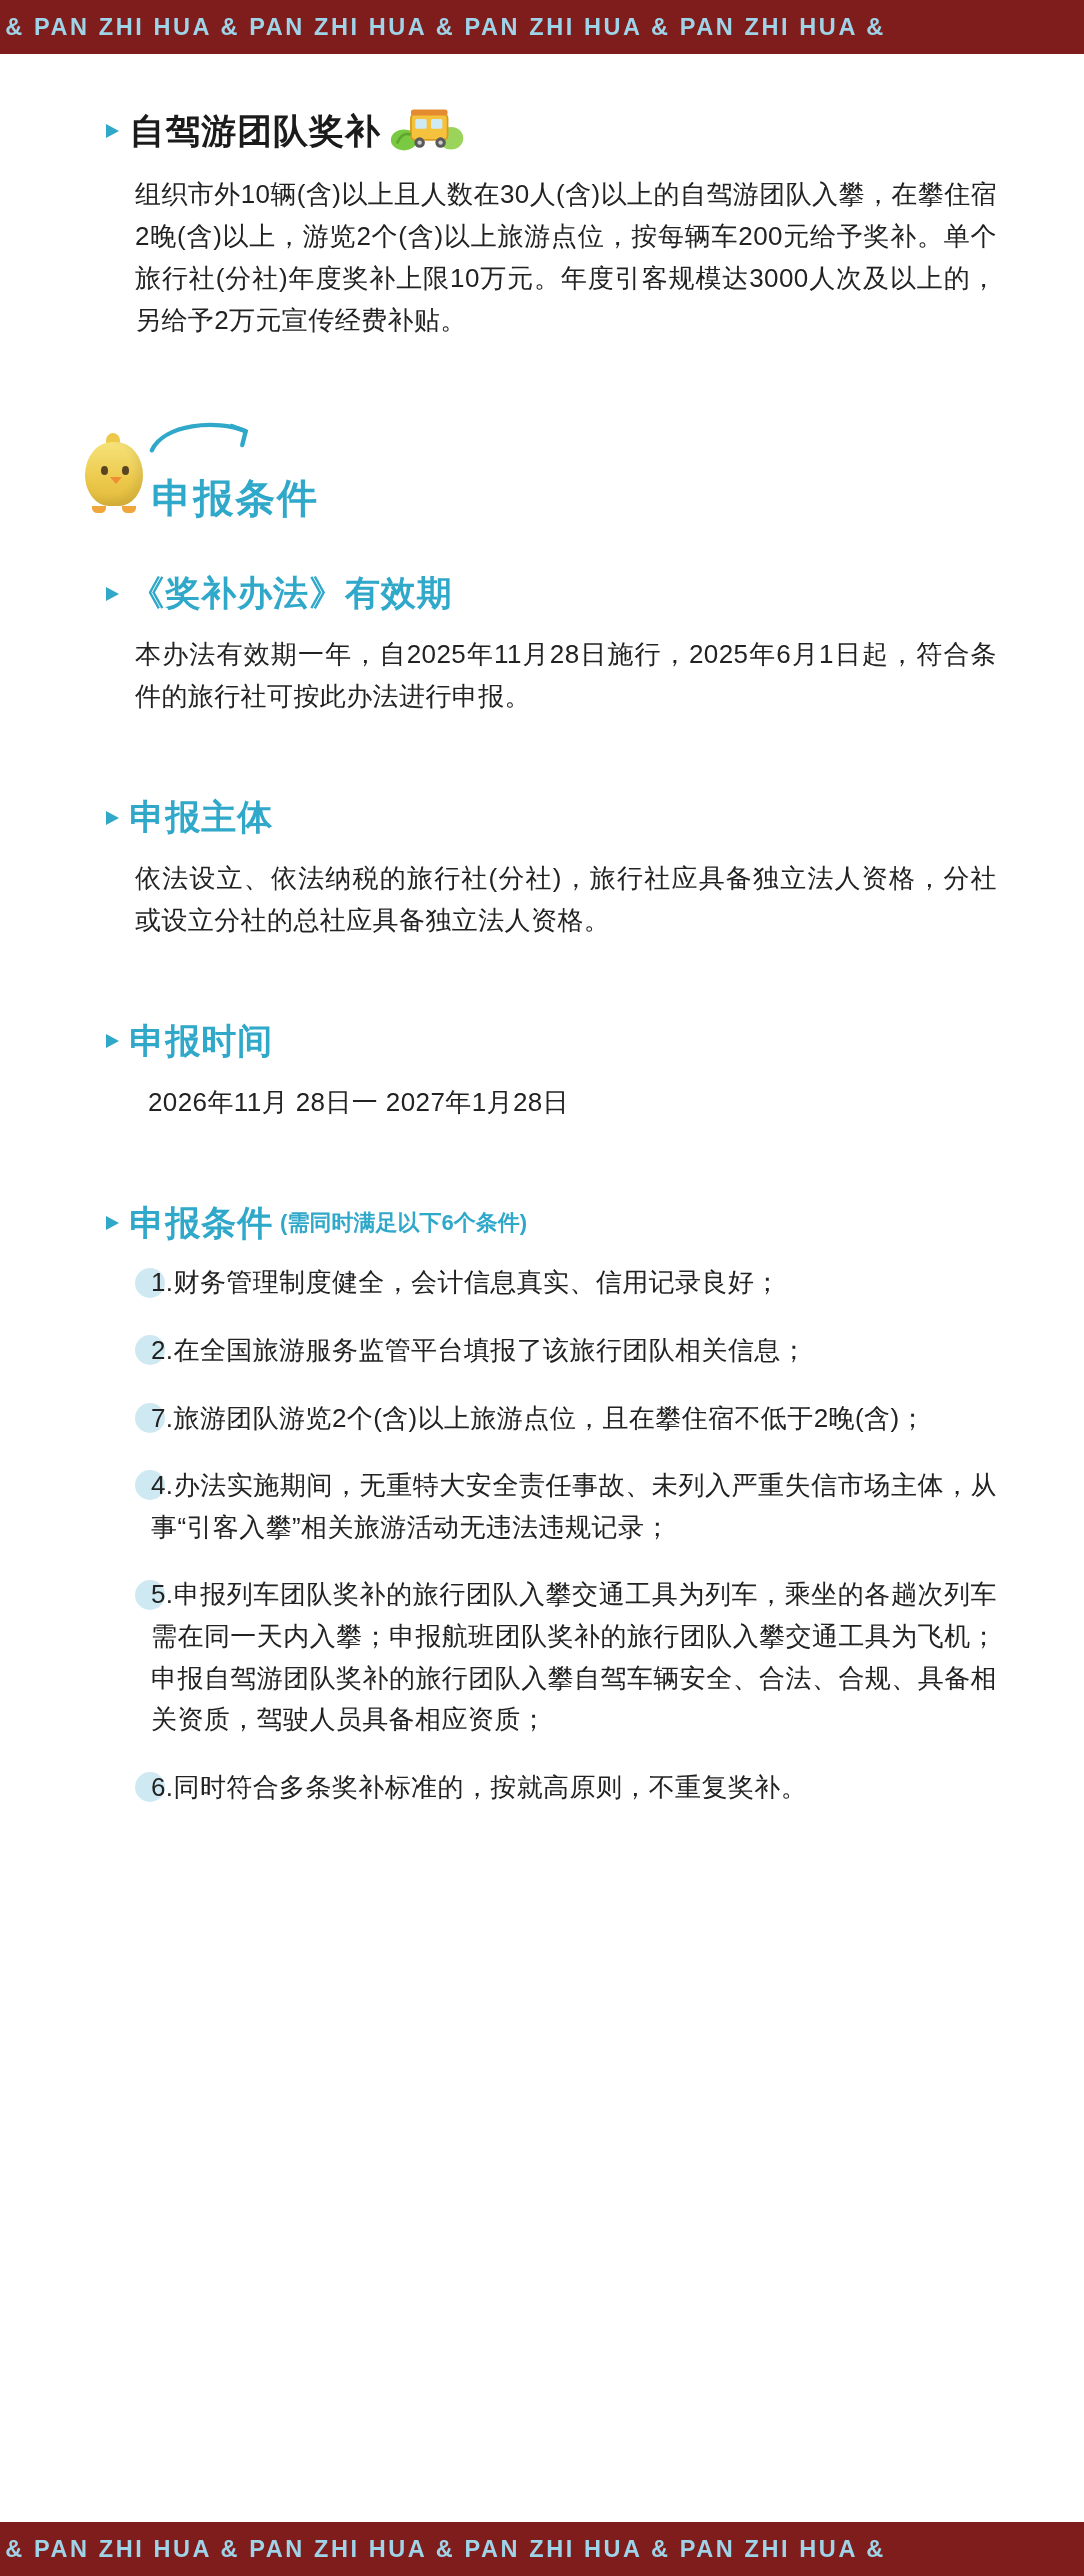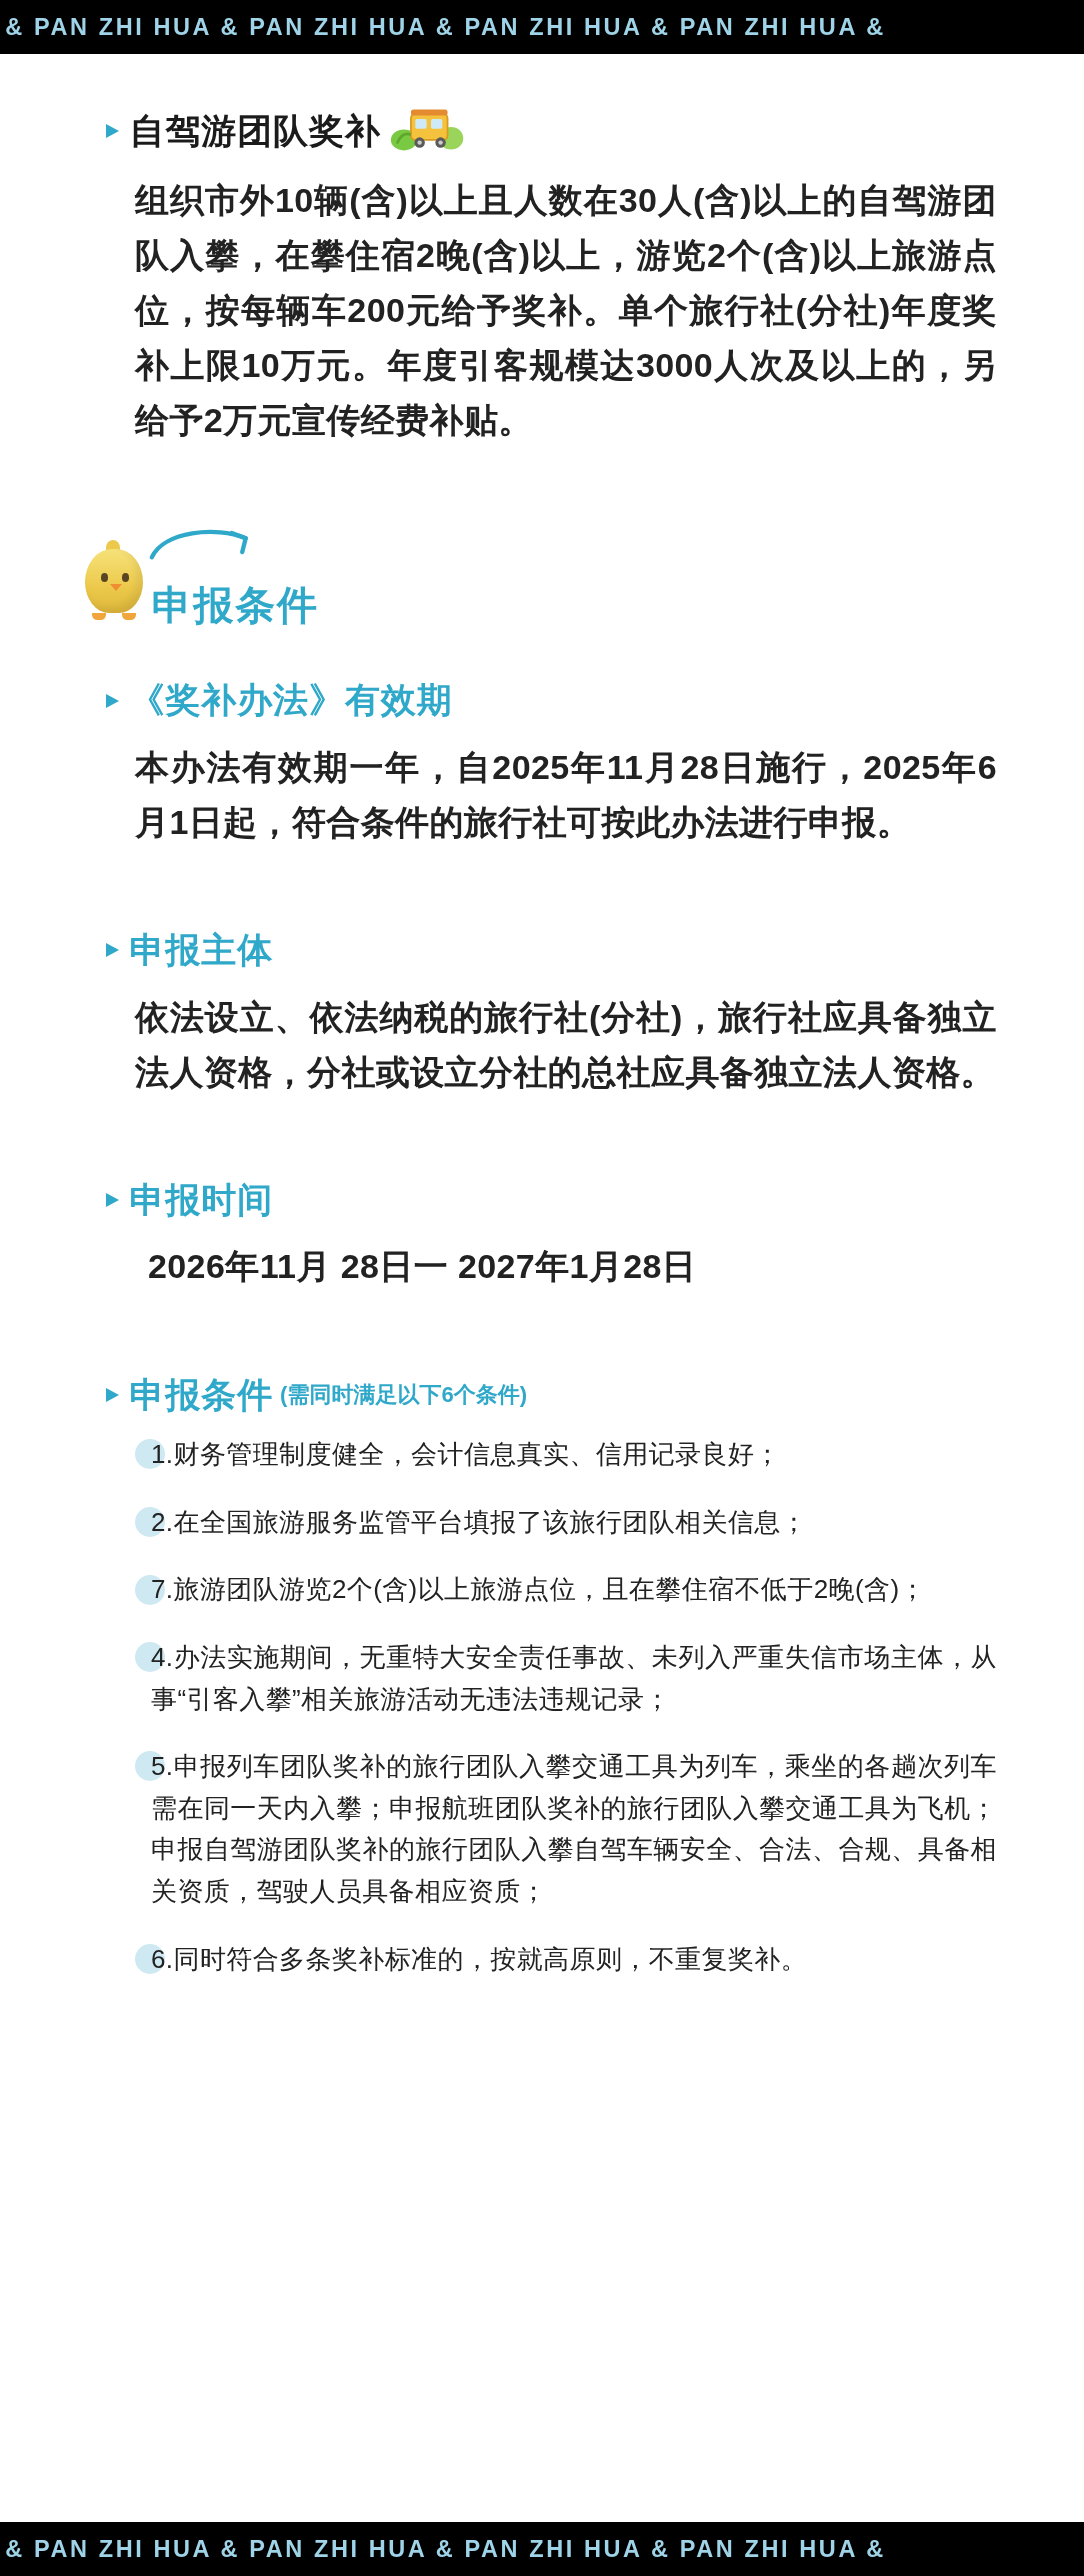--- a/index.html
+++ b/index.html
@@ -20,21 +20,21 @@
     background: #ffffff;
     position: relative;
     box-sizing: border-box;
     padding: 0;
   }
 
   
   .band {
     width: 100%;
     height: 54px;
-    background: #000000;
+    background: #7f1d1d;
     display: flex;
     align-items: center;
     overflow: hidden;
     white-space: nowrap;
     box-sizing: border-box;
   }
   .band-top { margin-bottom: 0; }
   .band-text {
     font-size: 23.5px;
     letter-spacing: 2.6px;
@@ -82,28 +82,27 @@
     color: #2fa8c9;
   }
   .sub-head-note {
     font-size: 22px;
     color: #2fa8c9;
     font-weight: bold;
     margin-left: 7px;
   }
 
   .para {
-    font-size: 34px;
+    font-size: 26px;
     line-height: 1.62;
     color: #222;
     padding-left: 83px;
     padding-right: 35px;
     letter-spacing: 0.4px;
     text-align: justify;
-    font-weight: bold;
   }
   .para.indent-less {
     padding-left: 96px;
   }
 
   
   .big-title-row {
     display: flex;
     align-items: flex-end;
     margin-top: 87px;

